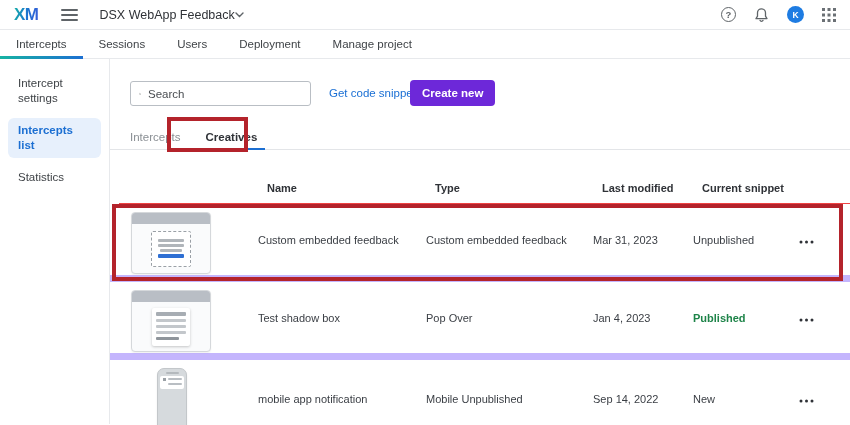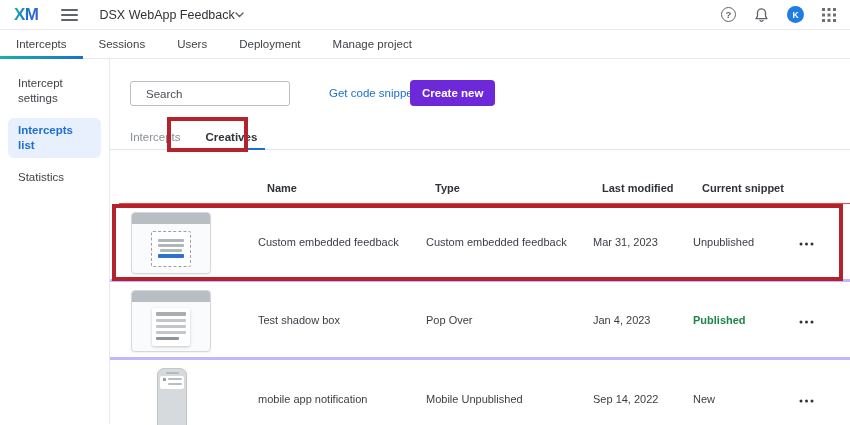--- a/index.html
+++ b/index.html
@@ -33,21 +33,21 @@
   
   .layout { display:flex; height:365px; }
   .sidebar { width:110px; flex-shrink:0; border-right:1px solid #e7e9ec; padding-top:12px; }
   .side-item { margin:0 8px 7px; padding:5px 10px; font-size:11.5px; color:#3f4347;
                border-radius:6px; cursor:pointer; line-height:1.3; }
   .side-item.active { background:#e7f0fc; color:#1c6fd2; font-weight:700; }
 
   .content { position:relative; flex:1; }
 
   
-  .search-box { position:absolute; left:20px; top:22px; width:160px; height:25px;
+  .search-box { position:absolute; left:20px; top:22px; width:181px; height:25px;
                 border:1px solid #b9bec4; border-radius:3px; display:flex; align-items:center; padding:0 8px; background:#fff; }
   .search-box input { border:none; outline:none; flex:1; font-size:11.5px; margin-left:7px;
                       font-family:inherit; color:#2f3237; background:transparent; }
   .search-box input::placeholder { color:#4a4e52; opacity:1; }
   .snippet-link { position:absolute; left:219px; top:28px; font-size:11.5px; color:#1a6fd4;
                   cursor:pointer; text-decoration:none; }
   .create-btn { position:absolute; left:300px; top:21px; height:26px; padding:4px 12px;
                 background:#6d28d9; color:#fff; font-size:11.5px; font-weight:600; border:none;
                 border-radius:4px; cursor:pointer; font-family:inherit; }
 
@@ -55,21 +55,21 @@
   .subtabs { position:absolute; top:63px; left:0; right:0; height:28px; border-bottom:1px solid #e3e5e8;
              display:flex; align-items:flex-end; padding-left:12px; }
   .subtab { padding:6px 8px; margin-right:9px; font-size:11.5px; color:#8a8f94; cursor:pointer; position:relative; }
   .subtab.active { color:#2f3237; font-weight:700; }
   .subtab.active::after { content:""; position:absolute; left:0; right:0; bottom:-1px; height:2px; background:#1c6fd2; }
 
   
   .thead { position:absolute; top:117px; left:9px; right:0; height:28px; border-bottom:1px solid #ef4444;text-align:right; }
   .thead span { position:absolute; top:6px; font-size:11px; font-weight:700; color:#2f3237; }
   .tbody { position:absolute; top:145px; left:0; right:0; }
-  .trow { position:relative; height:78px; border-bottom:3px solid #c4b5fd; }
+  .trow { position:relative; height:78px; border-bottom:7px solid #c4b5fd; }
   .cell { position:absolute; top:50%; transform:translateY(-50%); font-size:11px; color:#3a3e44; white-space:nowrap; }
   .c-name { left:148px; } .c-type { left:316px; } .c-mod { left:483px; } .c-rev { left:583px; }
   .c-menu { left:685px; cursor:pointer; padding:4px; }
   .col-name { left:148px; } .col-type { left:316px; } .col-mod { left:483px; } .col-rev { left:583px; }
 
   
   .thumb { position:absolute; left:21px; top:8px; cursor:pointer; }
   .thumb-window { width:80px; height:62px; background:#fafbfc; border:1px solid #d5d8db; border-radius:4px;
                   box-shadow:0 1px 2px rgba(0,0,0,.06); overflow:hidden; display:flex; flex-direction:column; }
   .win-bar { height:11px; background:#b9bec5; flex-shrink:0; }

